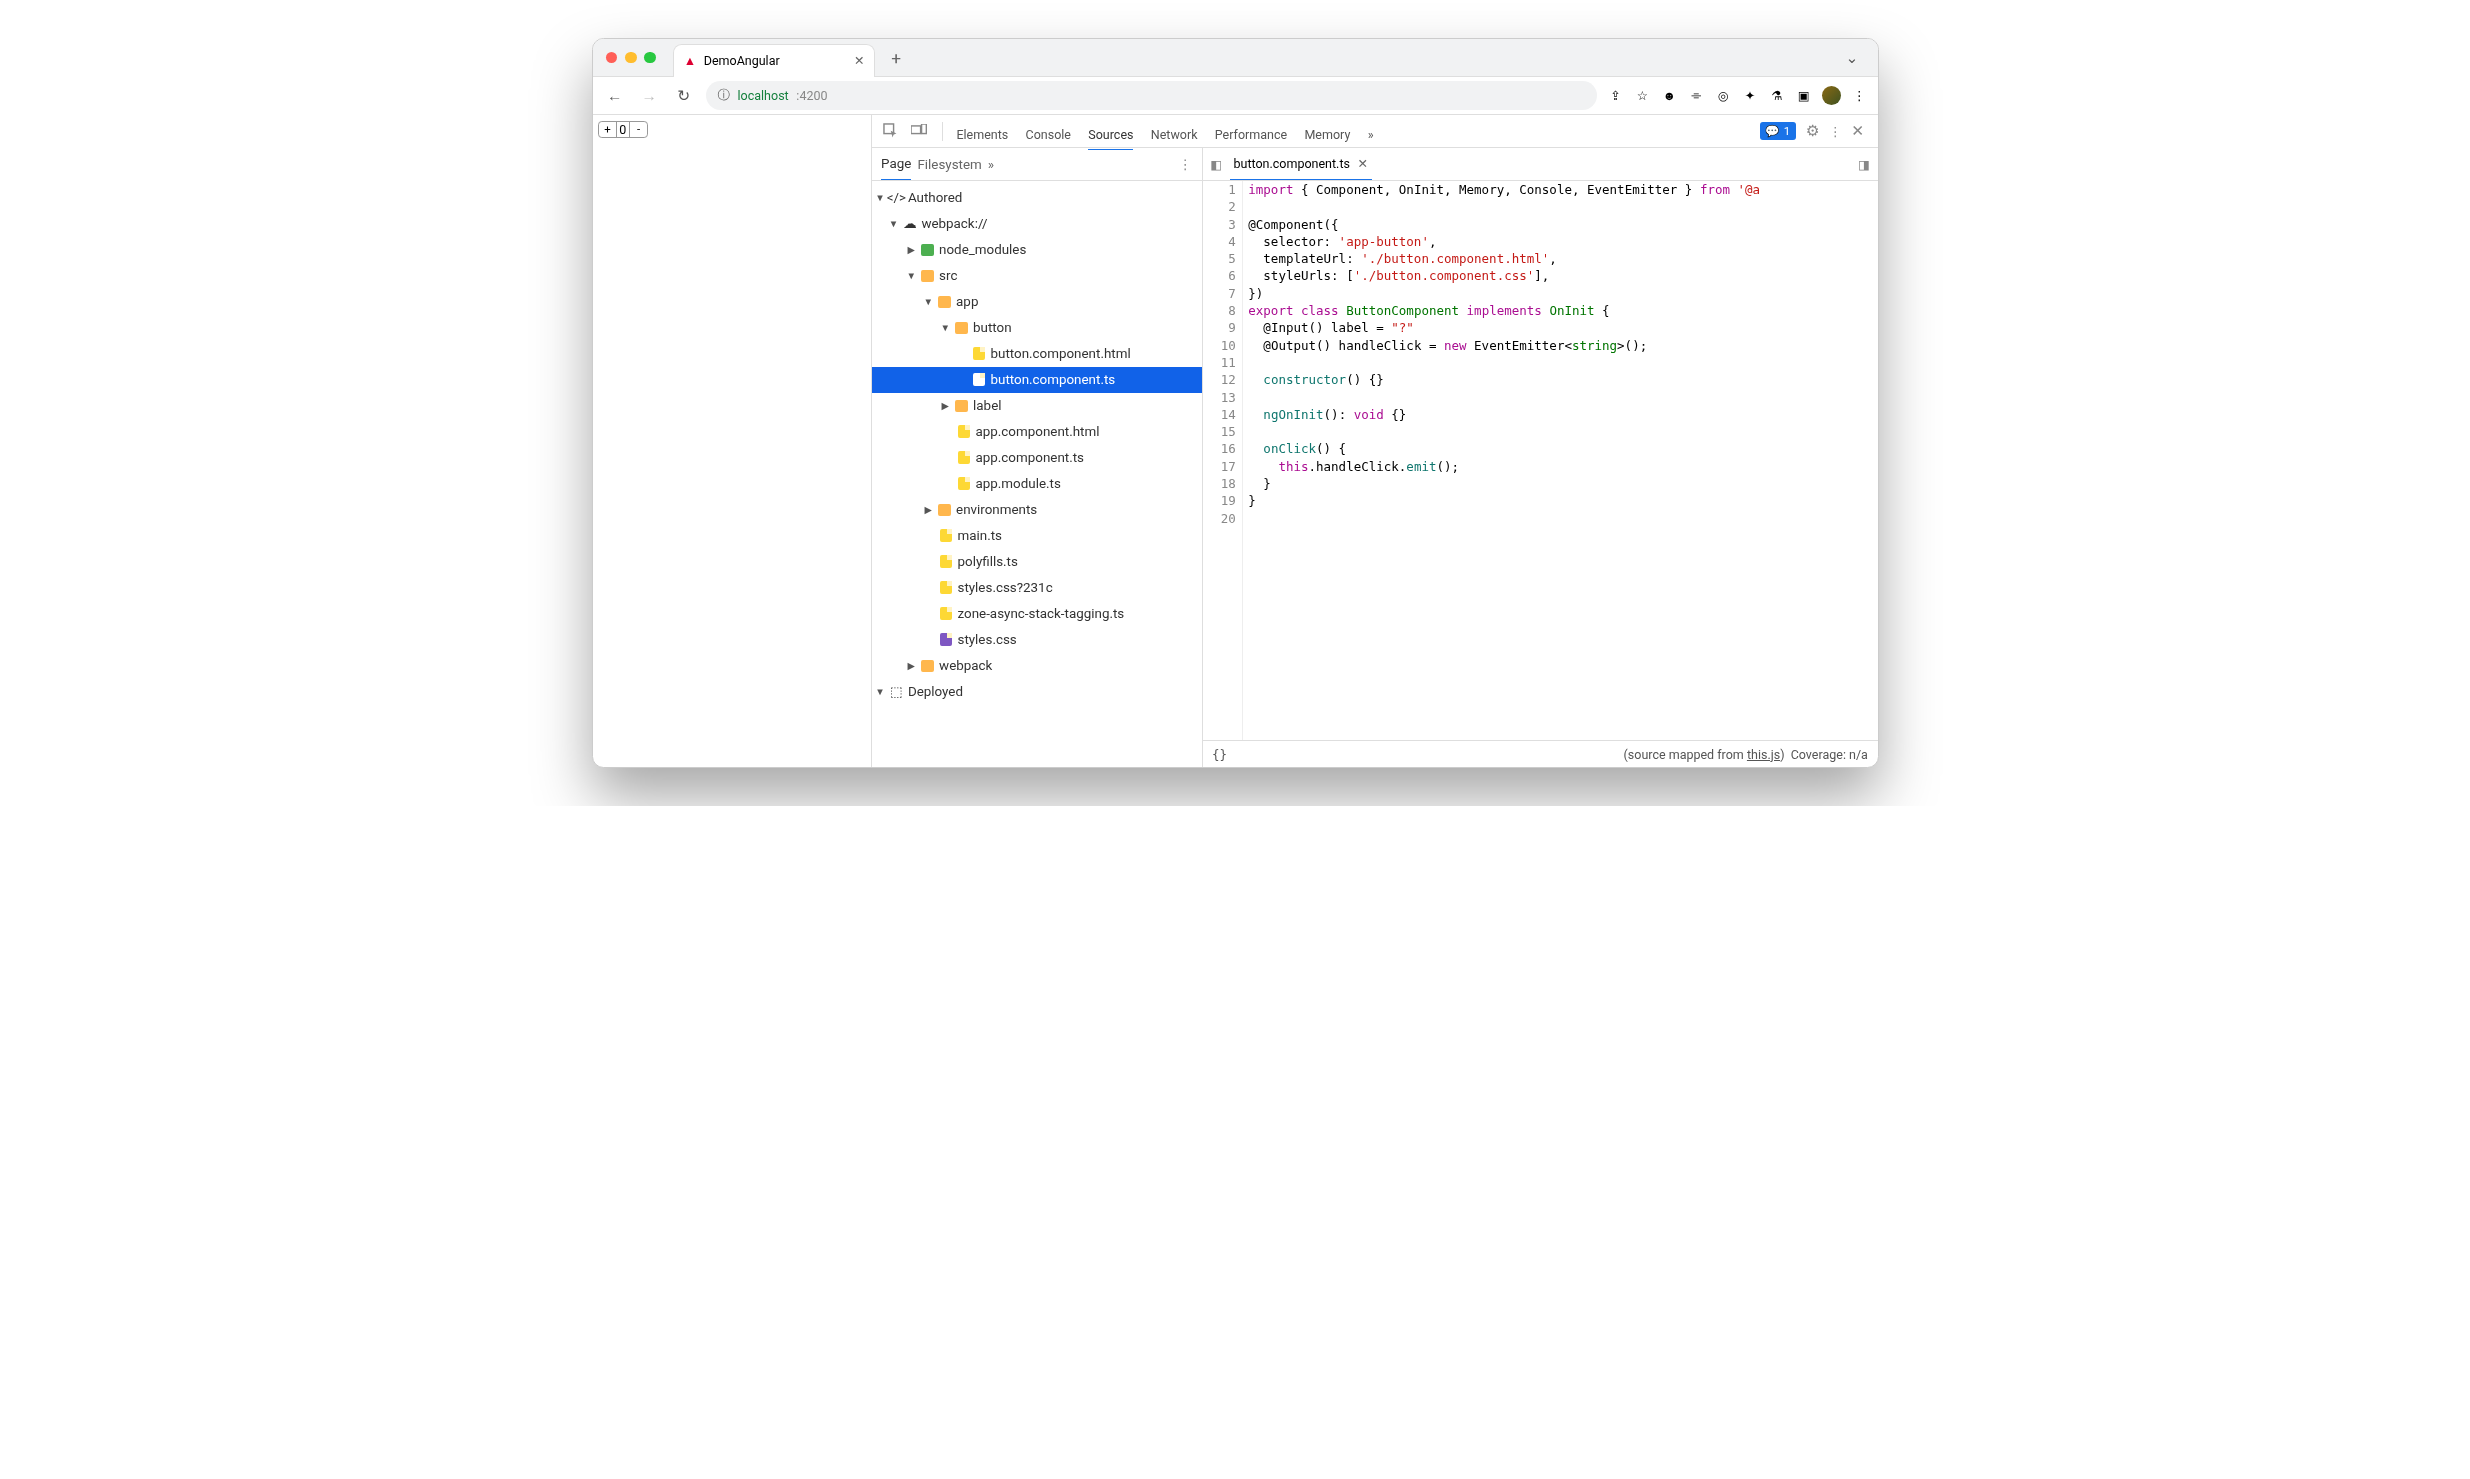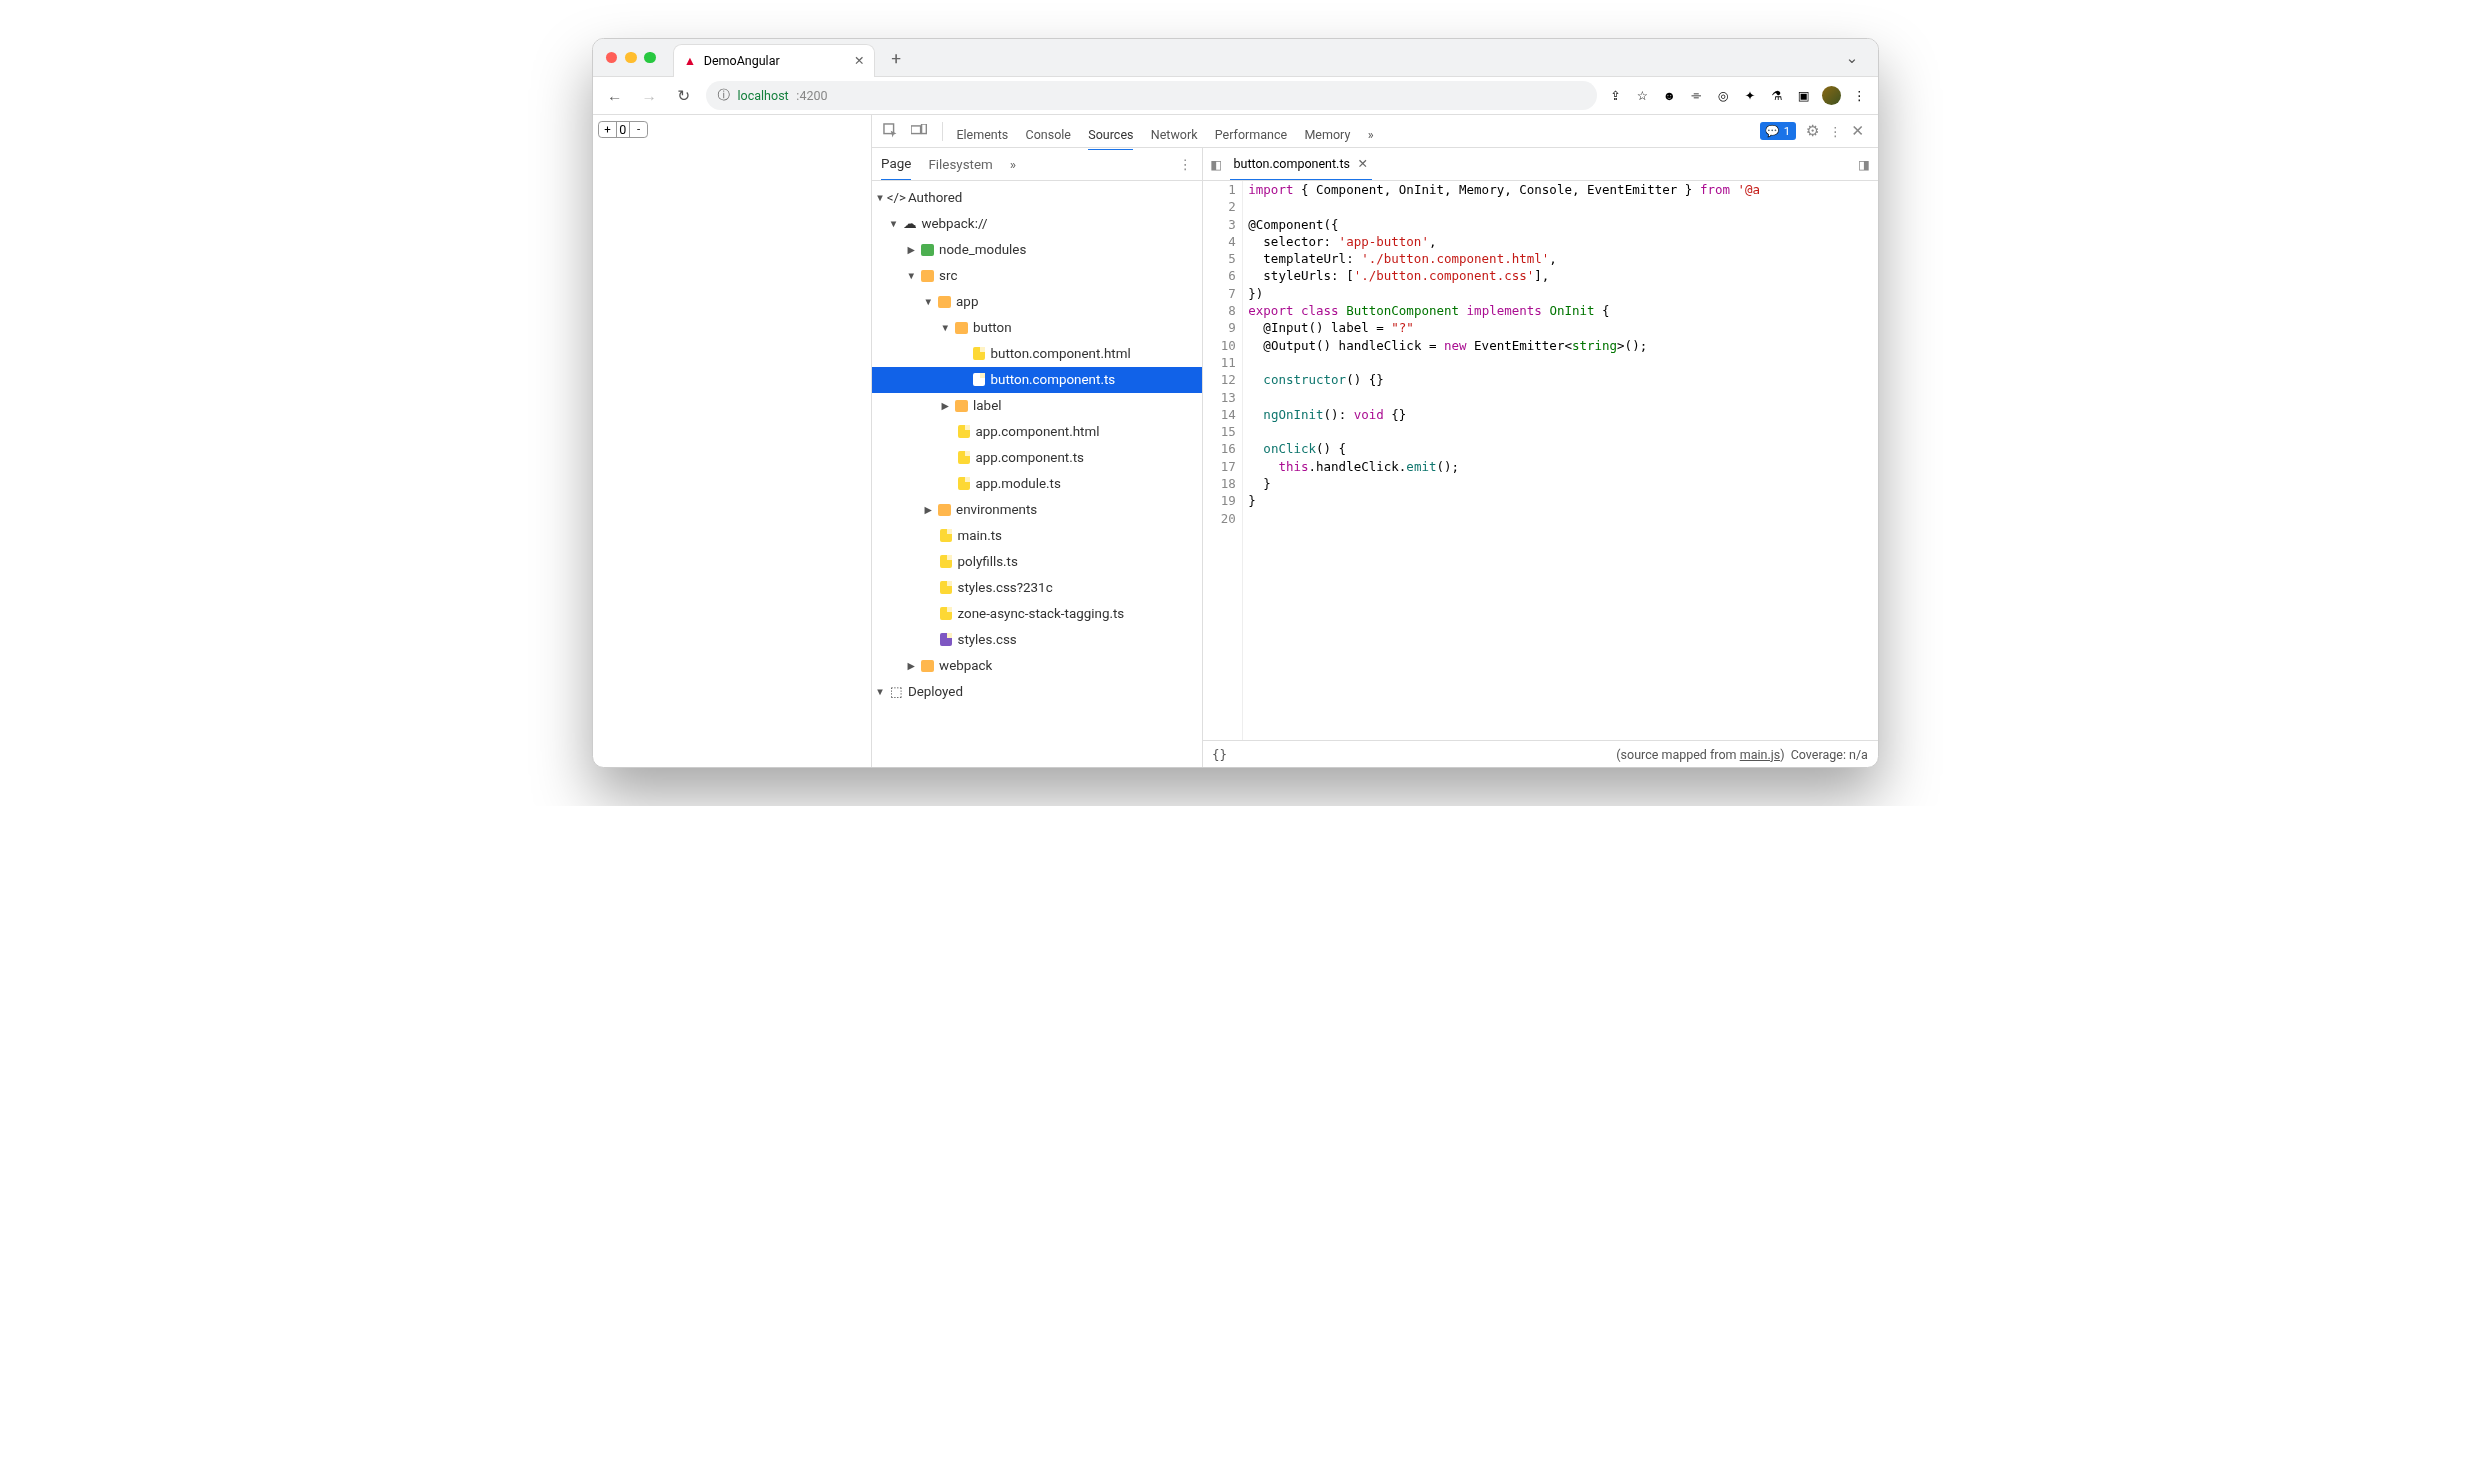--- a/index.html
+++ b/index.html
@@ -33,21 +33,21 @@
 .dt-top { height: 33px; border-bottom: 1px solid #dedede; display: flex; align-items: center; padding: 0 9.6px; gap: 9.6px; }
 .dt-icon { width: 19px; height: 19px; display: flex; align-items: center; justify-content: center; color: #888; }
 .vsep { width: 1px; height: 19px; background: #dedede; margin: 0 3.8px; }
 .dt-tabs { display: flex; gap: 17.3px; flex: 1; margin-top: 8px; }
 .dt-tab { color: #555; padding: 6.7px 0; cursor: pointer; }
 .dt-tab.active { color: #333; border-bottom: 1.9px solid #1a73e8; }
 .dt-right { display: flex; gap: 9.6px; align-items: center; margin-right: 3.8px; }
 .badge { background: #1a73e8; color: #fff; border-radius: 2.9px; padding: 1.9px 5.8px; font-size: 11.5px; display: flex; align-items: center; gap: 3.8px; }
 .dt-main { flex: 1; display: flex; overflow: hidden; }
 .nav-pane { width: 331px; border-right: 1px solid #dedede; display: flex; flex-direction: column; font-size: 13.4px; color: #333; }
-.nav-tabs { height: 33px; border-bottom: 1px solid #dedede; display: flex; align-items: center; padding: 0 9.6px; gap: 17px; justify-content: center; }
+.nav-tabs { height: 33px; border-bottom: 1px solid #dedede; display: flex; align-items: center; padding: 0 9.6px; gap: 6px; justify-content: center; }
 .nav-tab { padding: 7.7px 0; color: #666; }
 .nav-tab.active { color: #333; border-bottom: 1.9px solid #1a73e8; }
 .tree { flex: 1; overflow-y: auto; padding: 3.8px 0; }
 .node { display: flex; align-items: center; height: 26px; padding-right: 5.8px; cursor: default; }
 .node .arrow { width: 9.6px; text-align: center; font-size: 9.6px; color: #555; }
 .node img, .node svg, .node .icon { flex-shrink: 0; }
 .node .icon { width: 15.4px; height: 15.4px; display: flex; align-items: center; justify-content: center; margin: 0 3.8px; }
 .node.selected { background: #1162e8; color: #fff; }
 .folder { width: 13.4px; height: 11.5px; background: #ffb74d; border-radius: 1.9px; position: relative; }
 .folder.green { background: #4caf50; }
@@ -323,21 +323,21 @@
 
   <span class="fn">onClick</span>() {
     <span class="this">this</span>.handleClick.<span class="fn">emit</span>();
   }
 }
 </div>
           </div>
           <div class="status">
             <span style="font-family:monospace;">{}</span>
             <span>
-              <span>(source mapped from </span><a href="#">main.js</a><span>)</span>
+              <span>(source mapped from </span><a href="#">this.js</a><span>)</span>
               &nbsp;<span>Coverage: n/a</span>
             </span>
           </div>
         </div>
       </div>
     </div>
   </div>
 </div>
 
 

